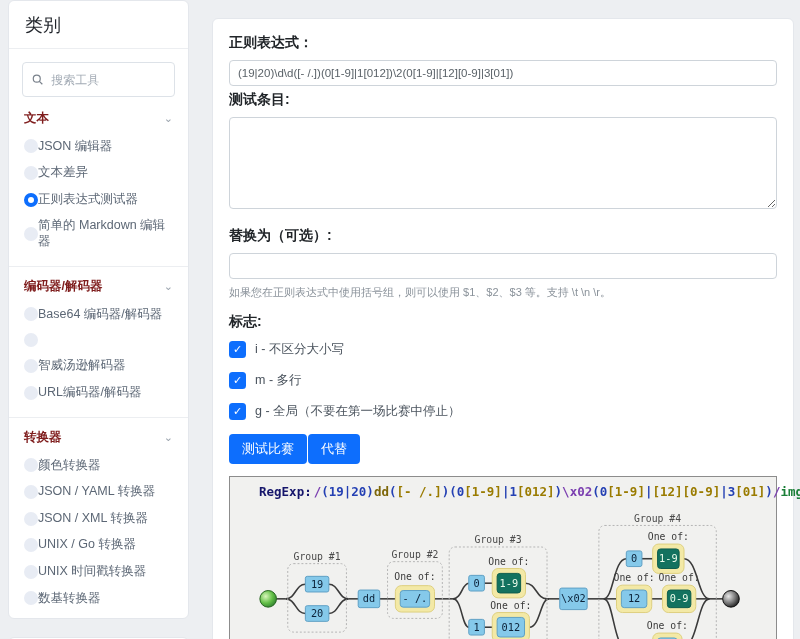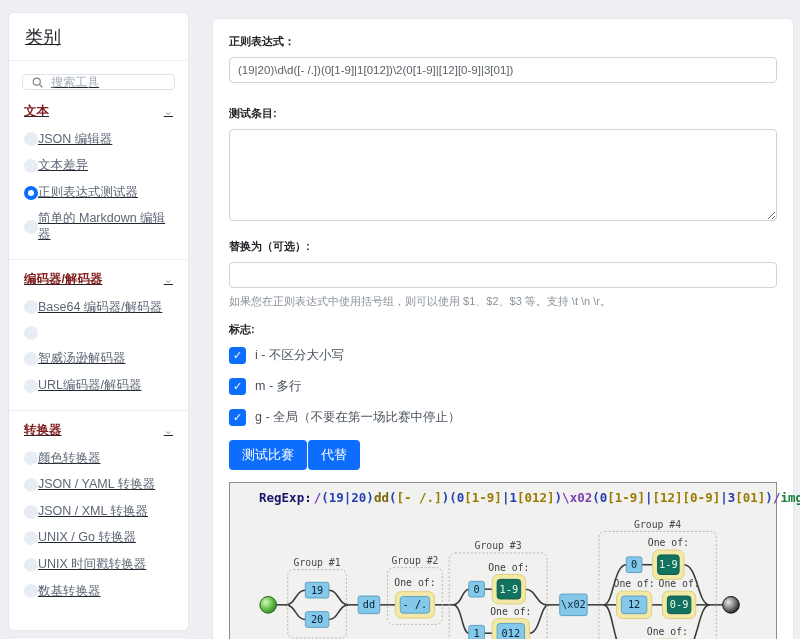--- a/index.html
+++ b/index.html
@@ -7,39 +7,39 @@
   body {
     position: relative;
     font-family: "Liberation Sans", "DejaVu Sans", sans-serif;
     background:#edeff2;
     overflow:hidden;
     color:#212529;
   }
   .card { background:#fff; border:1px solid #e4e7ec; border-radius:6px; }
 
   
-  .sidebar { position:absolute; left:8px; top:12px; width:181px; height:619px; overflow:hidden;text-decoration:underline; }
+  .sidebar { position:absolute; left:8px; top:0; width:181px; height:619px; overflow:hidden; }
   .side-title { padding:12px 16px 11px; font-size:18px; color:#1f2329; }
   .side-div { height:1px; background:#eceef1; }
   .side-body { padding:13px 13px 6px; }
-  .search-box { display:flex; align-items:center; gap:8px; border:1px solid #dde2e8; border-radius:4px; height:16px; padding:0 9px; margin-bottom:13px; }
+  .search-box { display:flex; align-items:center; gap:8px; border:1px solid #dde2e8; border-radius:4px; height:35px; padding:0 9px; margin-bottom:13px; }
   .search-box input { border:none; outline:none; width:100%; font-size:12px; color:#495057; font-family:inherit; }
   .search-box input::placeholder { color:#a3abb5; }
   .sec-head { display:flex; justify-content:space-between; align-items:center; margin:4px 2px 6px; }
   .sec-label { font-size:12.5px; font-weight:bold; color:#7f1d1d; }
   .chev { color:#9aa3ad; font-size:11px; line-height:1; }
   .s-item { display:flex; align-items:center; padding:5.5px 2px; cursor:pointer; }
   .s-item .radio { flex:0 0 14px; width:14px; height:14px; border-radius:50%; background:#e8ecf4; }
   .s-item .radio.sel { background:#fff; border:4.5px solid #0d6efd; }
   .s-item .lbl { font-size:12.5px; color:#5c6775; line-height:1.25; }
   .side-gap-card { position:absolute; left:8px; top:637px; width:181px; height:12px; }
 
   
   .main { position:absolute; left:212px; top:18px; width:582px; height:640px; padding:15px 16px; }
-  .fld-label { font-weight:bold; font-size:11px; margin-bottom:8px; }
+  .fld-label { font-weight:bold; font-size:14px; margin-bottom:8px; }
   .txt-input { width:100%; height:26px; border:1px solid #ced4da; border-radius:4px; padding:2px 8px; font-size:11.5px; color:#5a6268; font-family:inherit; outline:none; background:#fff; }
   .txt-area { width:100%; height:92px; border:1px solid #ced4da; border-radius:4px; padding:6px 8px; font-size:12px; color:#5a6268; font-family:inherit; outline:none; resize:both; }
   .help { font-size:11px; color:#8a929a; margin:6px 0 13px; }
   .flag-row { display:flex; align-items:center; gap:9px; margin-bottom:14px; cursor:pointer; }
   .cbx { width:17px; height:17px; border-radius:3.5px; background:#0d6efd; color:#fff; font-size:11px; display:flex; align-items:center; justify-content:center; }
   .flag-lbl { font-size:12.5px; color:#49525c;text-align:center; }
   .btn-row { display:flex; gap:1px; margin:2px 0 12px; }
   .btn { background:#0d6efd; color:#fff; border:none; border-radius:4px; font-size:13px; padding:6px 13px; font-family:inherit; cursor:pointer; }
 
   
@@ -147,21 +147,21 @@
       <span class="lbl">数基转换器</span>
     </div>
 
   </div>
 </div>
 <div class="card side-gap-card"></div>
 
 <div class="card main">
 
   <div class="fld-label">正则表达式：</div>
-  <input class="txt-input" type="text" style="margin-bottom: 23px;" value="(19|20)\d\d([- /.])(0[1-9]|1[012])\2(0[1-9]|[12][0-9]|3[01])">
+  <input class="txt-input" type="text" style="margin-bottom: 5px;" value="(19|20)\d\d([- /.])(0[1-9]|1[012])\2(0[1-9]|[12][0-9]|3[01])">
 
   <div class="fld-label">测试条目:</div>
   <textarea class="txt-area" style="margin-bottom: 14px;"></textarea>
 
   <div class="fld-label">替换为（可选）:</div>
   <input class="txt-input" type="text" value="" style="">
   <div class="help">如果您在正则表达式中使用括号组，则可以使用 $1、$2、$3 等。支持 \t \n \r。</div>
 
   <div class="fld-label" style="margin-bottom:10px;">标志:</div>
   <div class="flag-row">

